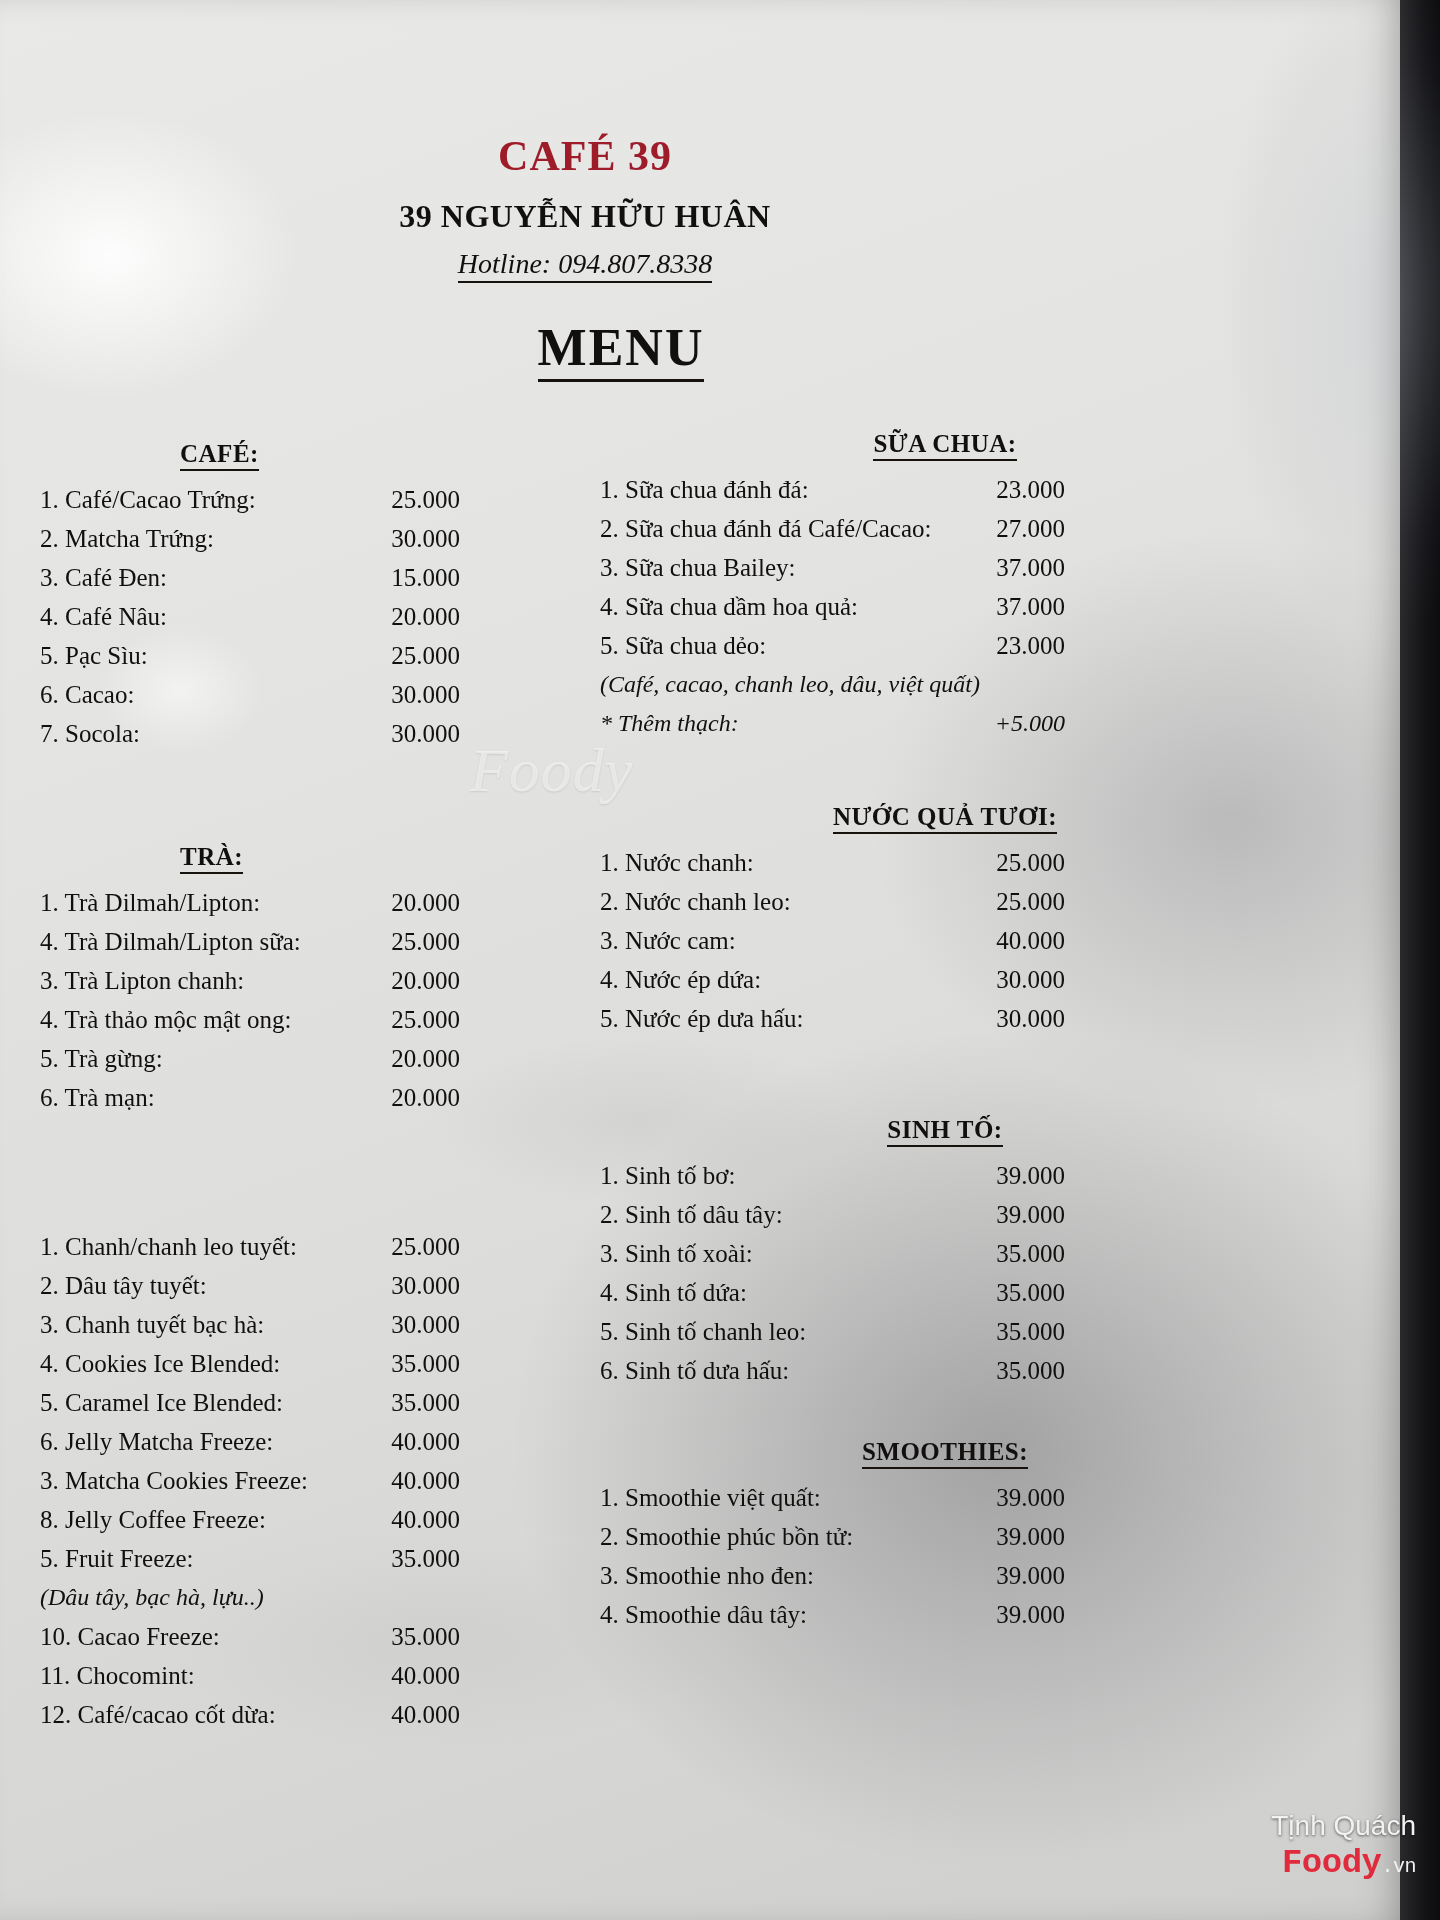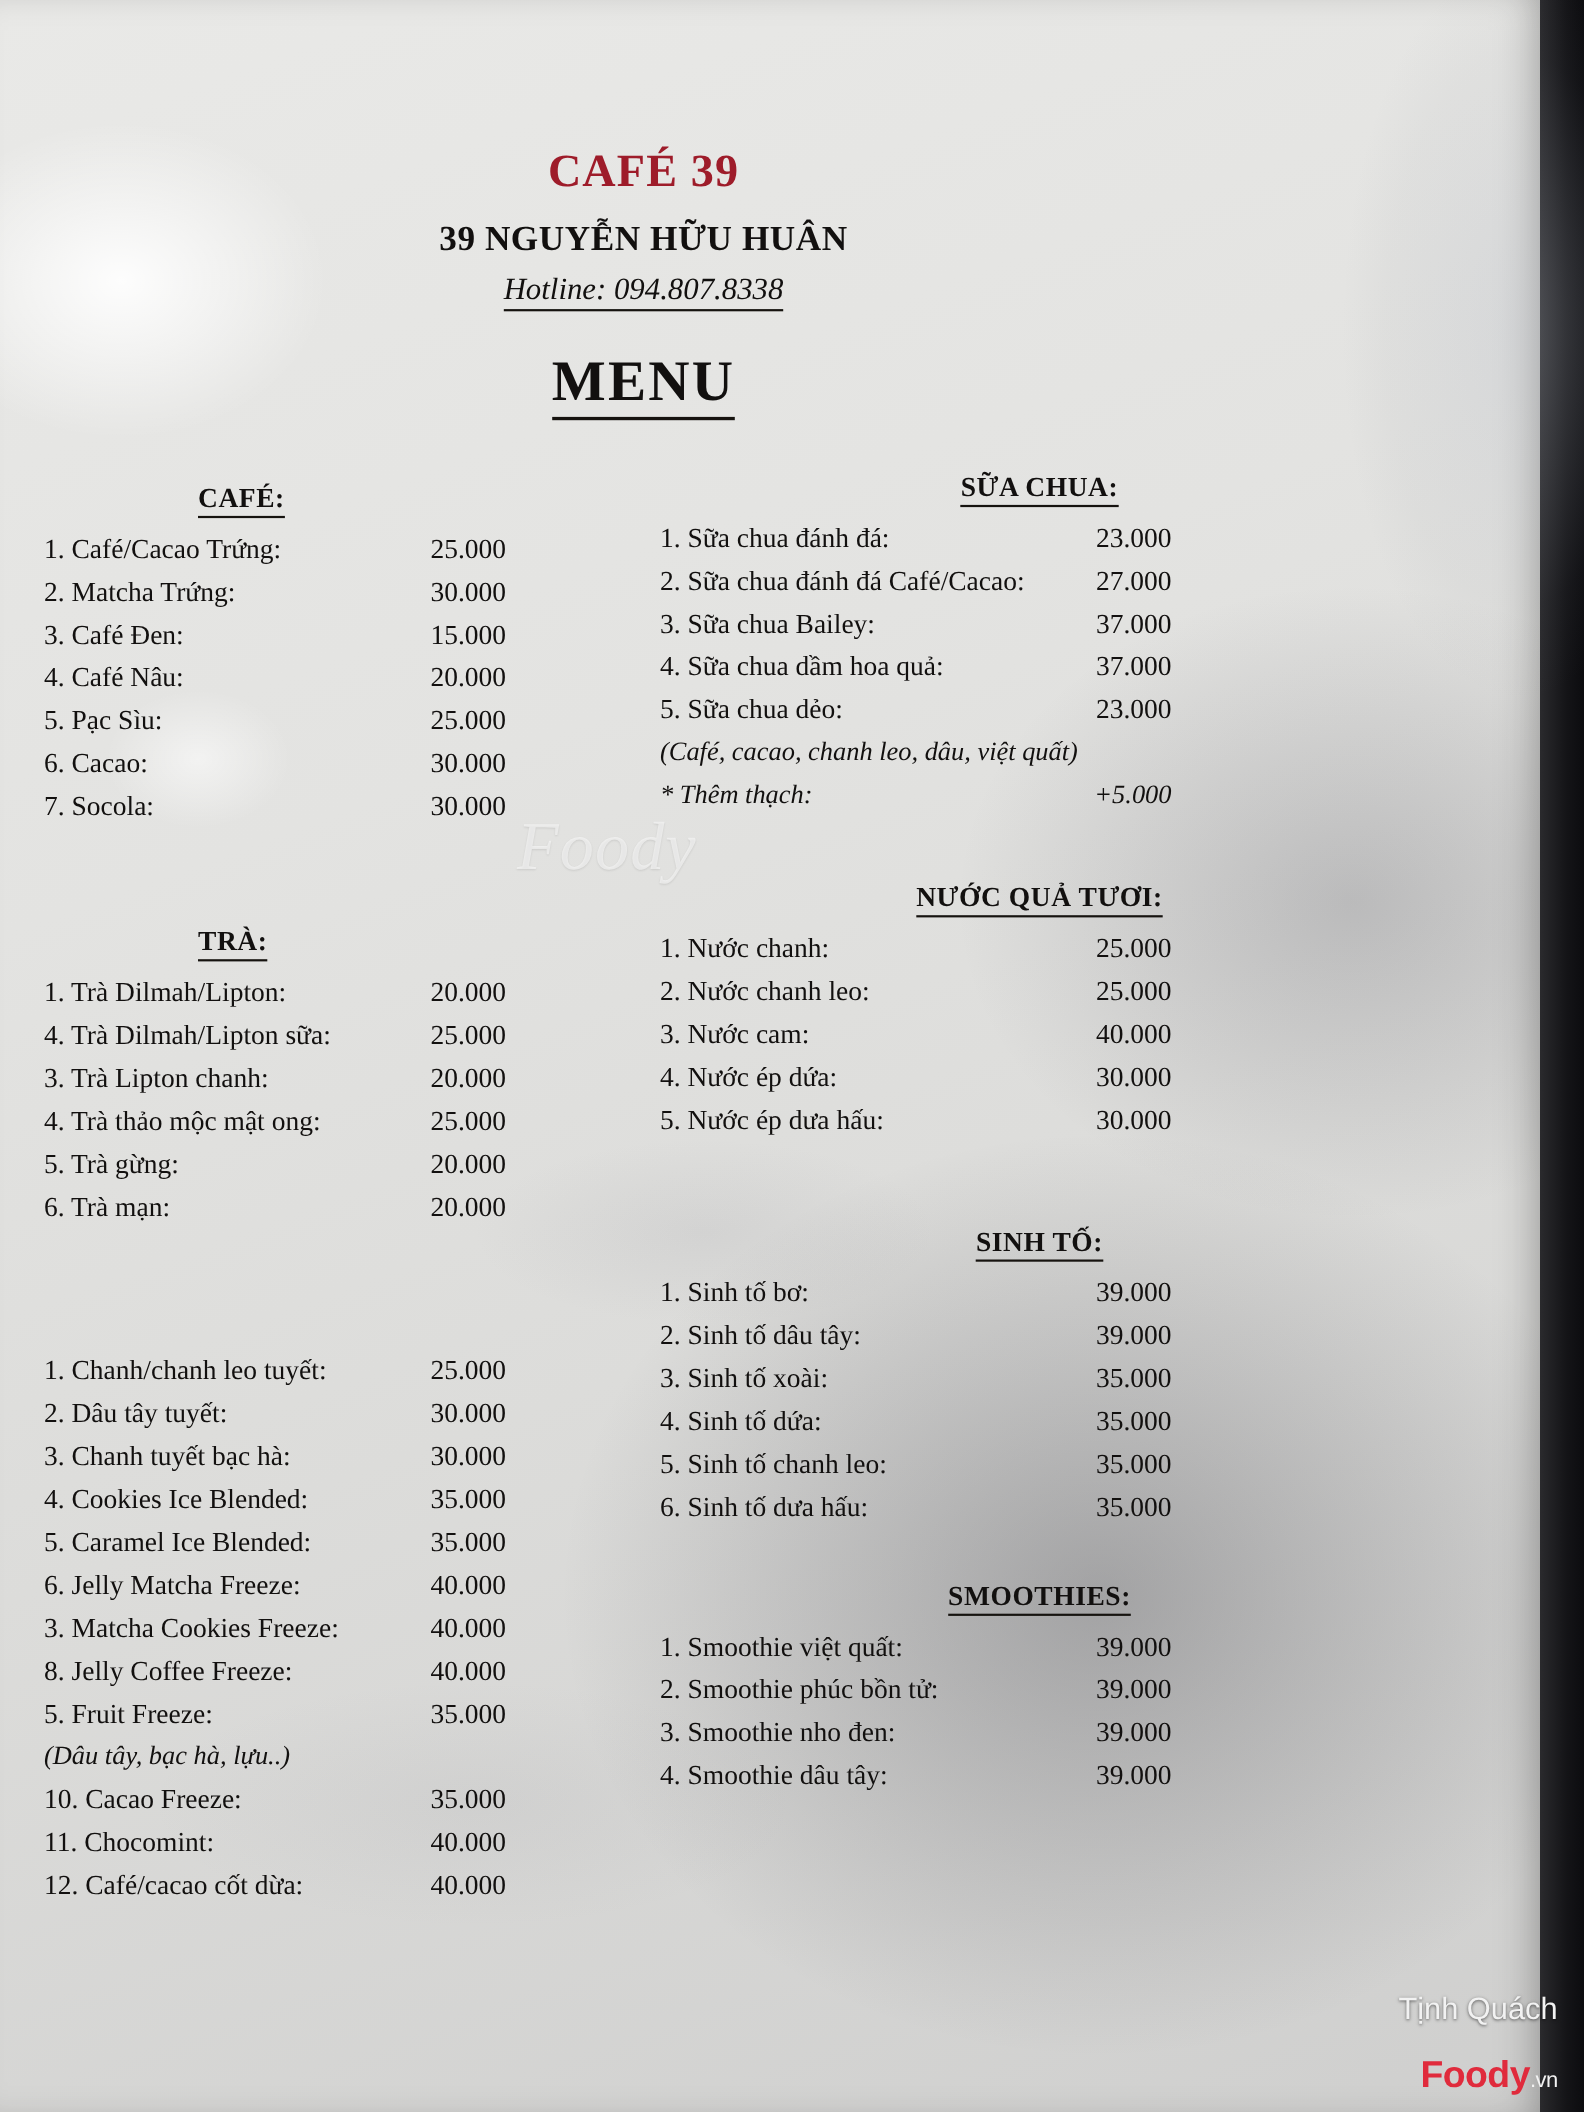--- a/index.html
+++ b/index.html
@@ -103,20 +103,21 @@
   #title-hotline span {
     border-bottom: 2px solid #16130f;
     padding-bottom: 2px;
   }
   #title-menu {
     position: absolute;
     left: 0; top: 318px;
     font-size: 52px;
     font-weight: bold;
     letter-spacing: 2px;
+    padding-left: 36px;
   }
   #title-menu span {
     border-bottom: 3px solid #16130f;
     padding-bottom: 3px;
   }
 
   .col { position: absolute; font-family: Liberation Serif, serif; }
   #col-left  { left: 40px;  top: 440px; width: 520px; }
   #col-right { left: 600px; top: 430px; width: 560px; }
 
@@ -180,24 +181,24 @@
     right: 24px;
     bottom: 78px;
     color: #f2f2f2;
     font-size: 28px;
     font-family: "Liberation Sans", sans-serif;
     text-shadow: 0 1px 3px rgba(0,0,0,0.6);
   }
   #credit-logo {
     position: absolute;
     right: 24px;
-    bottom: 14px;
+    bottom: 38px;
     font-size: 34px;
     font-weight: bold;
-    font-family: Liberation Sans, sans-serif;
+    font-family: Liberation Mono, monospace;
     color: #e02b3c;
     letter-spacing: -0.5px;
     margin-left: 46px;
   }
   #credit-logo .vn {
     color: #f2f2f2;
     font-size: 20px;
     font-weight: normal;
   }
 </style>

